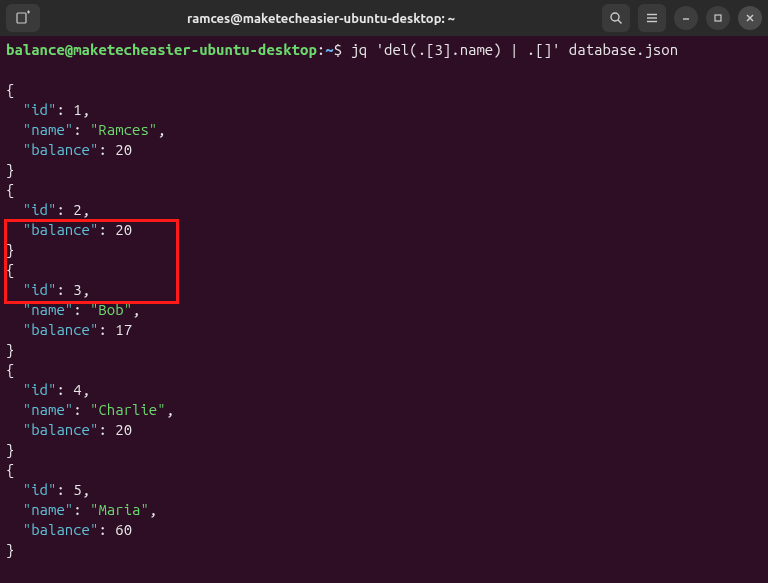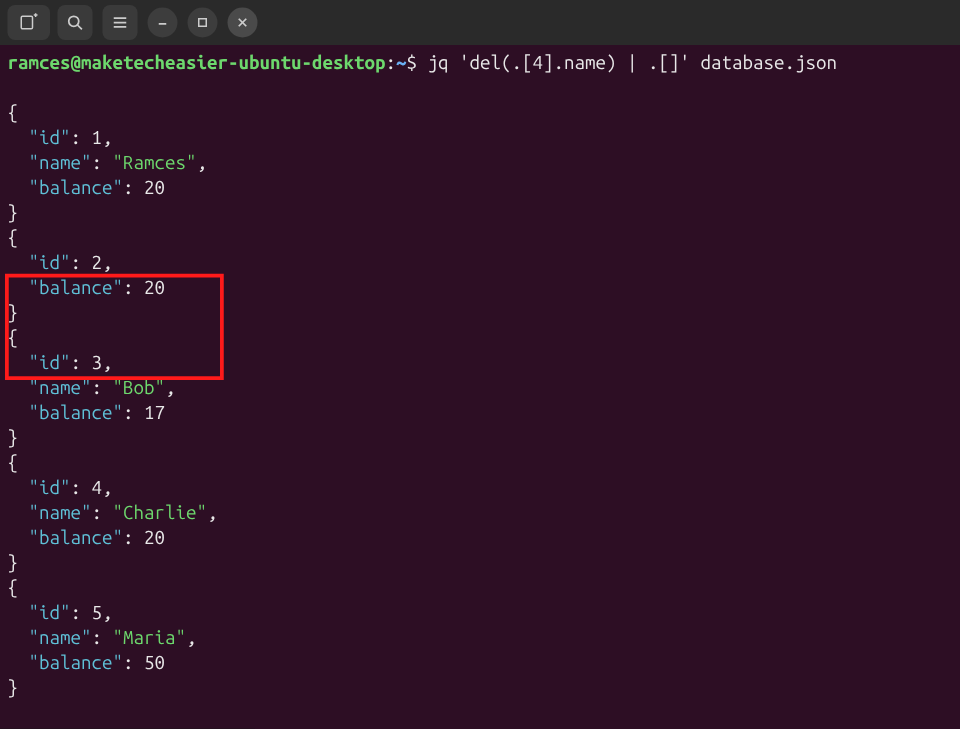--- a/index.html
+++ b/index.html
@@ -92,20 +92,21 @@
 </head>
 <body>
 
 <div class="titlebar">
   <div class="tab-btn">
     <svg width="16" height="16" viewBox="0 0 16 16">
       <rect x="2" y="3" width="9" height="10" rx="1" fill="none" stroke="#ccc" stroke-width="1.2"></rect>
       <path d="M12 2 h3 M13.5 0.5 v3" stroke="#ccc" stroke-width="1.2"></path>
     </svg>
   </div>
+  <div class="title">ramces@maketecheasier-ubuntu-desktop: ~</div>
   <div class="right-controls">
     <div class="ctrl-btn">
       <svg width="14" height="14" viewBox="0 0 14 14">
         <circle cx="6" cy="6" r="4" fill="none" stroke="#ccc" stroke-width="1.4"></circle>
         <line x1="9" y1="9" x2="12.5" y2="12.5" stroke="#ccc" stroke-width="1.4"></line>
       </svg>
     </div>
     <div class="ctrl-btn">
       <svg width="14" height="14" viewBox="0 0 14 14">
         <line x1="2" y1="3.5" x2="12" y2="3.5" stroke="#ccc" stroke-width="1.4"></line>
@@ -126,21 +127,21 @@
     <div class="win-btn close">
       <svg width="10" height="10" viewBox="0 0 10 10">
         <line x1="2" y1="2" x2="8" y2="8" stroke="#ccc" stroke-width="1.4"></line>
         <line x1="8" y1="2" x2="2" y2="8" stroke="#ccc" stroke-width="1.4"></line>
       </svg>
     </div>
   </div>
 </div>
 
 <div class="terminal">
-  <pre id="terminal-content"><span class="prompt-user">ramces@maketecheasier-ubuntu-desktop</span><span class="prompt-colon">:</span><span class="prompt-path">~</span><span class="prompt-dollar">$</span><span class="cmd"> jq 'del(.[4].name) | .[]' database.json</span>
+  <pre id="terminal-content"><span class="prompt-user">balance@maketecheasier-ubuntu-desktop</span><span class="prompt-colon">:</span><span class="prompt-path">~</span><span class="prompt-dollar">$</span><span class="cmd"> jq 'del(.[3].name) | .[]' database.json</span>
 <span class="cmd"></span>
 <span class="brace">{</span>
   <span class="key">"id"</span><span class="colon">:</span> <span class="num">1</span><span class="comma">,</span>
   <span class="key">"name"</span><span class="colon">:</span> <span class="str">"Ramces"</span><span class="comma">,</span>
   <span class="key">"balance"</span><span class="colon">:</span> <span class="num">20</span>
 <span class="brace">}</span>
 <span class="brace">{</span>
   <span class="key">"id"</span><span class="colon">:</span> <span class="num">2</span><span class="comma">,</span>
   <span class="key">"balance"</span><span class="colon">:</span> <span class="num">20</span>
 <span class="brace">}</span>
@@ -150,17 +151,17 @@
   <span class="key">"balance"</span><span class="colon">:</span> <span class="num">17</span>
 <span class="brace">}</span>
 <span class="brace">{</span>
   <span class="key">"id"</span><span class="colon">:</span> <span class="num">4</span><span class="comma">,</span>
   <span class="key">"name"</span><span class="colon">:</span> <span class="str">"Charlie"</span><span class="comma">,</span>
   <span class="key">"balance"</span><span class="colon">:</span> <span class="num">20</span>
 <span class="brace">}</span>
 <span class="brace">{</span>
   <span class="key">"id"</span><span class="colon">:</span> <span class="num">5</span><span class="comma">,</span>
   <span class="key">"name"</span><span class="colon">:</span> <span class="str">"Maria"</span><span class="comma">,</span>
-  <span class="key">"balance"</span><span class="colon">:</span> <span class="num">50</span>
+  <span class="key">"balance"</span><span class="colon">:</span> <span class="num">60</span>
 <span class="brace">}</span>
 </pre>
   <div class="highlight-box" id="hl" style="top: 183px; left: 4px; width: 175px; height: 85px;"></div>
 </div>
 
 </body></html>

